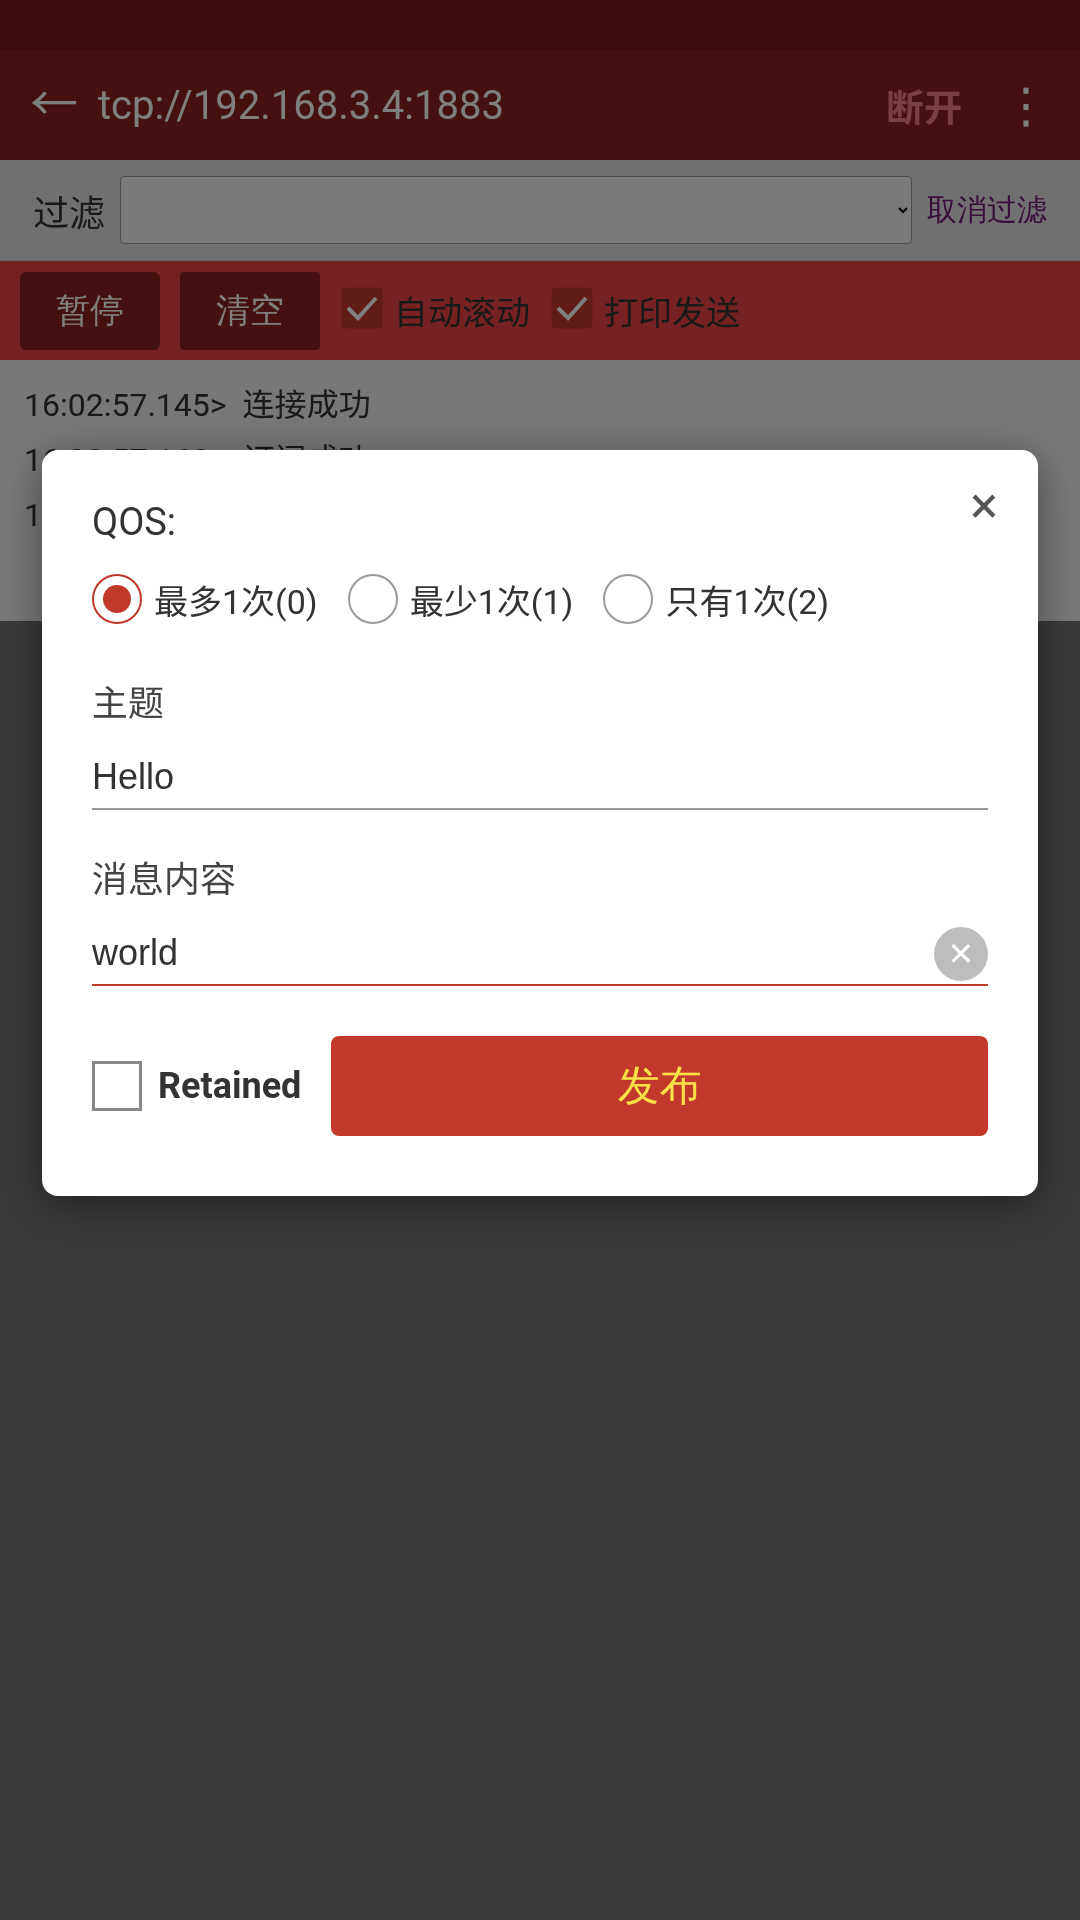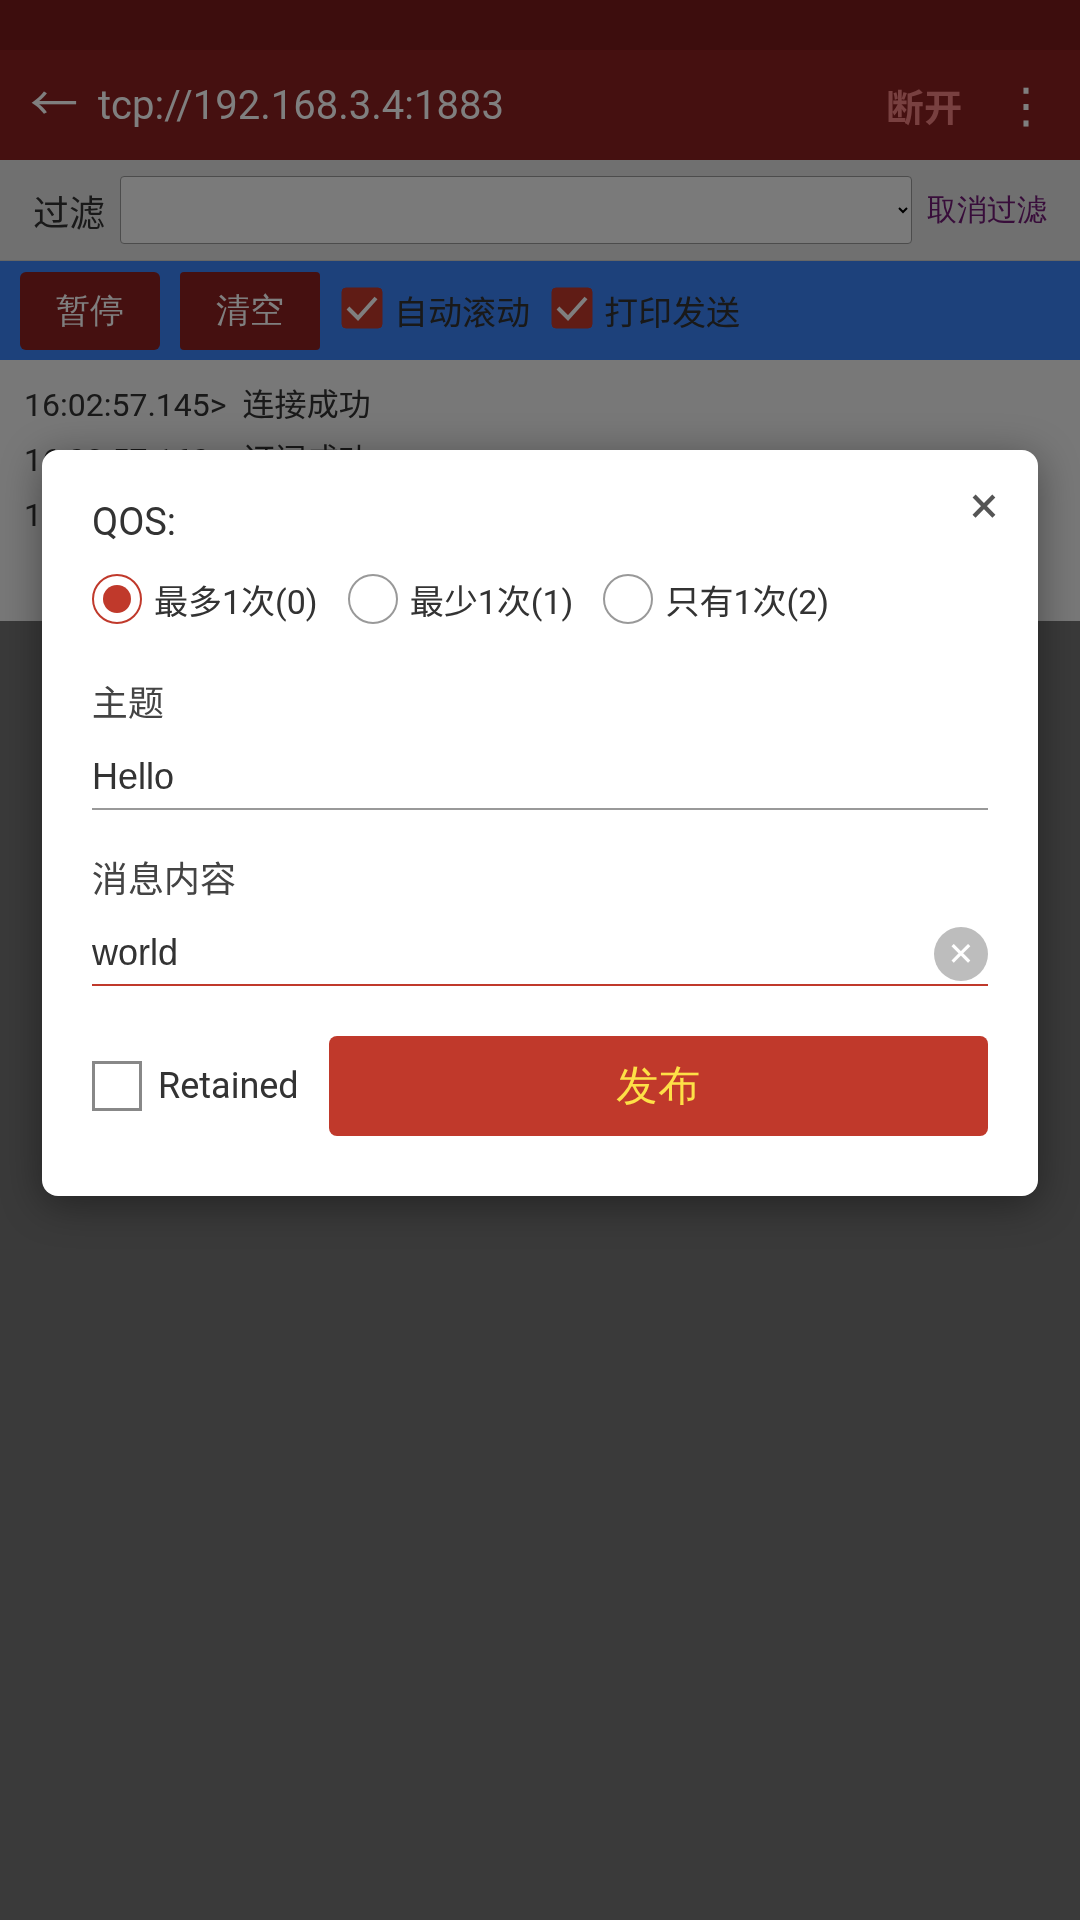--- a/index.html
+++ b/index.html
@@ -82,21 +82,21 @@
       font-size: 30px;
       white-space: nowrap;
       font-weight: 500;
       font-family: Liberation Serif, serif;
     }
 
     
     .action-bar {
       width: 100%;
       height: 100px;
-      background: #3b82f6;
+      background: #ef4444;
       display: flex;
       align-items: center;
       padding: 0 20px;
       gap: 20px;
       border-top: 1px solid #ccc;
     }
 
     .btn-pause {
       background: #8b2020;
       color: white;
@@ -289,20 +289,21 @@
       display: flex;
       align-items: center;
       gap: 30px;
       margin-top: 50px;
     }
 
     .retained-item {
       display: flex;
       align-items: center;
       gap: 16px;
+      font-weight: bold;
     }
 
     .retained-label {
       font-size: 36px;
       color: #333;
     }
 
     .publish-btn {
       flex: 1;
       background: #c0392b;

